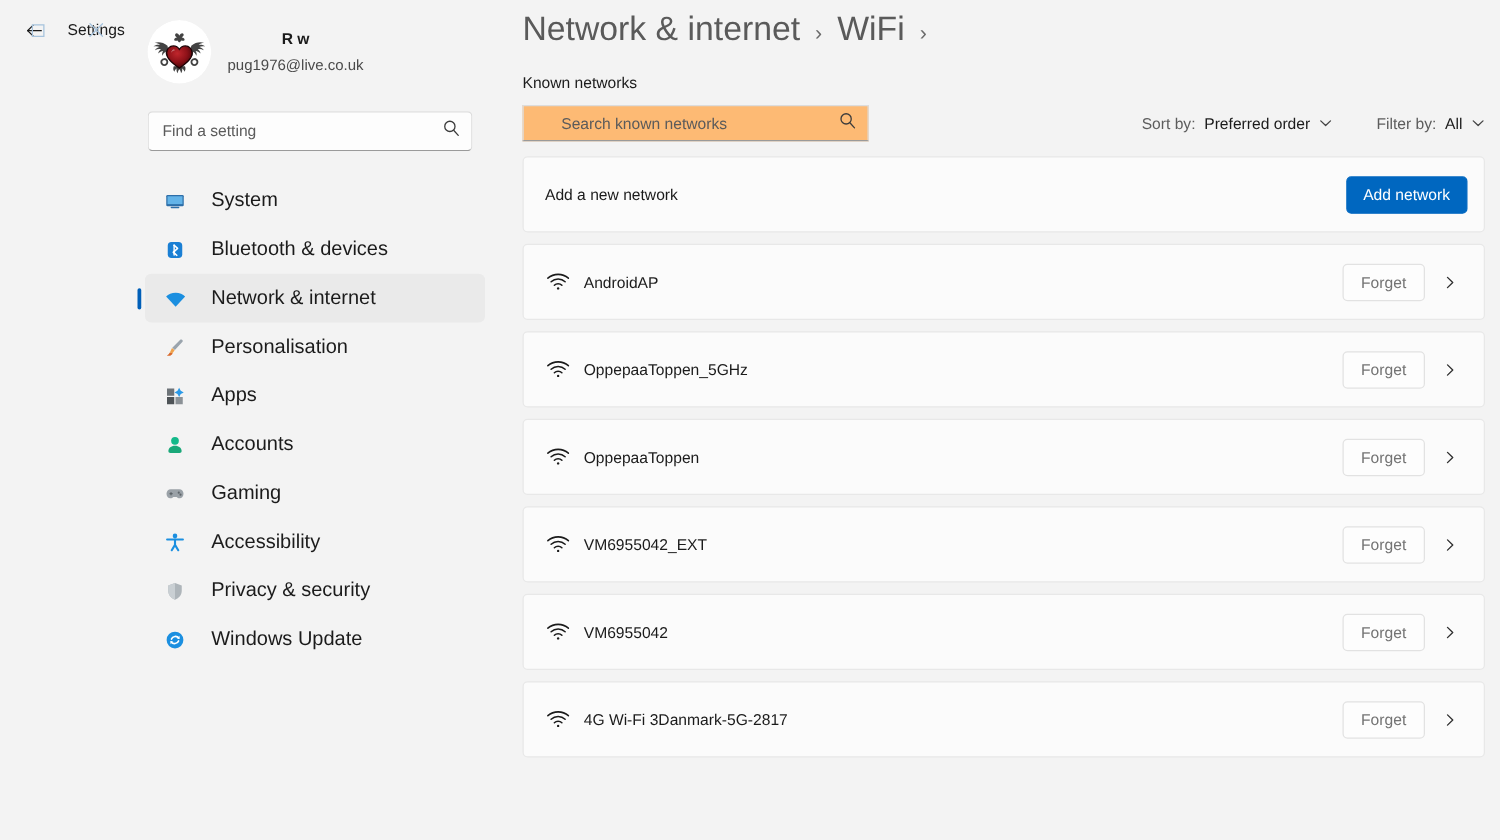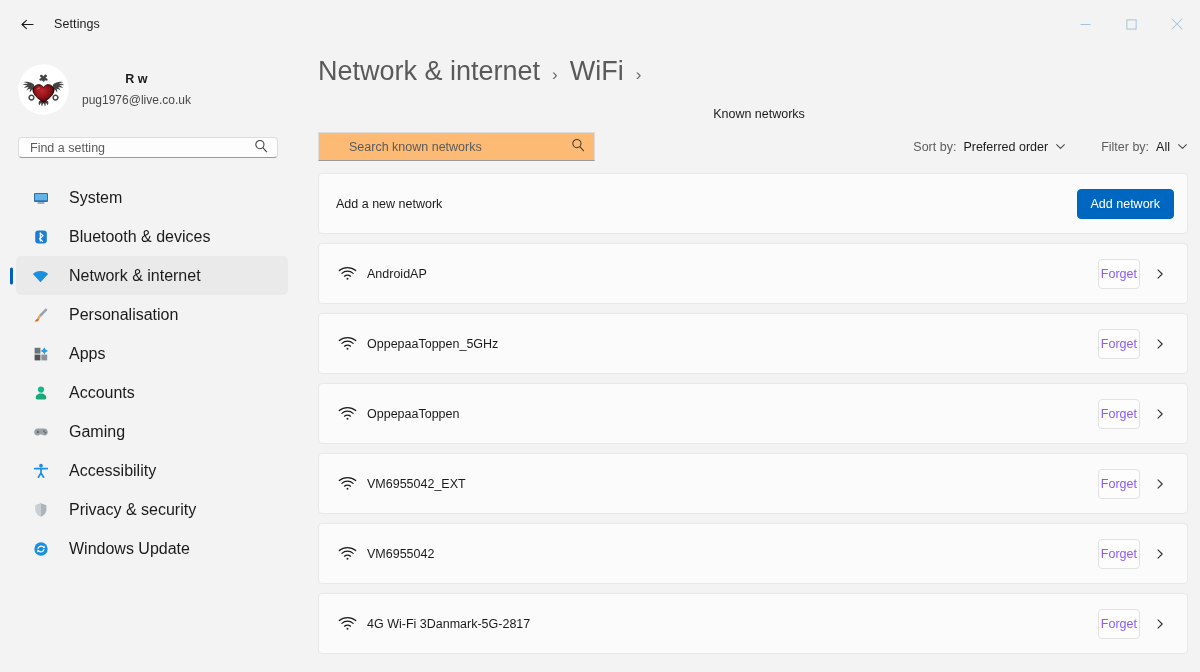--- a/index.html
+++ b/index.html
@@ -4,21 +4,21 @@
 <style>
   * { box-sizing: border-box; margin: 0; padding: 0; }
   html, body {
     width: 1200px; height: 672px;
     overflow: hidden;
     background: #f3f3f3;
     font-family: "Liberation Sans", sans-serif;
     color: #1b1b1b;
     -webkit-font-smoothing: antialiased;
   }
-  .window { position: relative; width: 1200px; height: 672px; display: flex; flex-direction: column; }
+  .window { position: relative; width: 1200px; height: 672px; display: flex; flex-direction: row; }
 
   
   .titlebar {
     height: 48px; flex: 0 0 48px;
     display: flex; align-items: center;
     position: relative;
   }
   .back-btn {
     width: 34px; height: 30px; margin-left: 10px;
     display: flex; align-items: center; justify-content: center;
@@ -47,21 +47,21 @@
     background: #ffffff; position: relative; overflow: hidden; flex: 0 0 51px;
     box-shadow: 0 0 0 1px #ececec inset;
   }
   .avatar svg { position: absolute; left: 0; top: 0; }
   .acct-text { display: flex; flex-direction: column; gap: 7px; align-items: center; }
   .acct-name { font-size: 12.5px; font-weight: bold; color: #1b1b1b; }
   .acct-mail { font-size: 12px; color: #4a4a4a; }
 
   .searchwrap { padding: 17px 22px 0 18px; }
   .searchbox {
-    position: relative; height: 21px;
+    position: relative; height: 32px;
     background: #fdfdfd; border: 1px solid #dcdcdc;
     border-bottom-color: #9a9a9a; border-radius: 4px;
     display: flex; align-items: center;
   }
   .searchbox .ph { font-size: 12.5px; color: #5b5b5b; padding-left: 11px; }
   .searchbox .mag { position: absolute; right: 9px; top: 50%; transform: translateY(-50%); color: #3c3c3c; }
 
   .navlist { margin-top: 20px; }
   .navitem {
     position: relative; height: 39px; margin: 0 12px 0 16px;
@@ -77,21 +77,21 @@
   .navicon { width: 17px; height: 17px; display: flex; align-items: center; justify-content: center; flex: 0 0 17px; }
   .navicon svg { display: block; }
 
   
   .main { flex: 1 1 auto; padding: 0 0 0 18px; min-width: 0; overflow: hidden; }
   .crumbs { display: flex; align-items: baseline; gap: 12px; padding-top: 8px; white-space: nowrap; }
   .crumb { font-size: 27px; color: #5a5a5a; font-weight: normal; }
   .crumb.cur { color: #161616; font-weight: bold; }
   .crumb-sep { font-size: 17px; color: #6a6a6a; }
 
-  .section-label { font-size: 12.5px; color: #1b1b1b; margin-top: 20px; text-align: center; }
+  .section-label { font-size: 12.5px; color: #1b1b1b; margin-top: 20px; }
 
   .toolbar {
     margin-top: 11px; display: flex; align-items: center;
     padding-right: 12px;
   }
   .netsearch {
     width: 277px; height: 29px; position: relative;
     background: #fdba74; border: 1px solid #dcdcdc; border-bottom-color: #9a9a9a;
     border-radius: 0; display: flex; align-items: center; padding-left: 20px;
   }
@@ -117,21 +117,21 @@
     border: 1px solid #0067c0; border-radius: 4px;
     height: 30px; padding: 0 13px; font-size: 12.5px;
     display: flex; align-items: center; justify-content: center;
     font-family: "Liberation Sans", sans-serif;
   }
   .wifi-icon { width: 22px; flex: 0 0 22px; display: flex; align-items: center; justify-content: center; color: #1b1b1b; margin-right: 9px; }
   .net-name { font-size: 12.5px; color: #1b1b1b; }
   .row-right { margin-left: auto; display: flex; align-items: center; gap: 6px; }
   .btn-forget {
     background: #fdfdfd; border: 1px solid #e2e2e2; border-radius: 4px;
-    height: 30px; padding: 0 2px; font-size: 12.5px; color: #8b5cf6;
+    height: 30px; padding: 0 14px; font-size: 12.5px; color: #737373;
     display: flex; align-items: center; justify-content: center;
     font-family: "Liberation Sans", sans-serif;
   }
   .chev-right { width: 28px; display: flex; align-items: center; justify-content: center; color: #303030; }
 </style>
 </head>
 <body>
 
 <div class="window">
 

